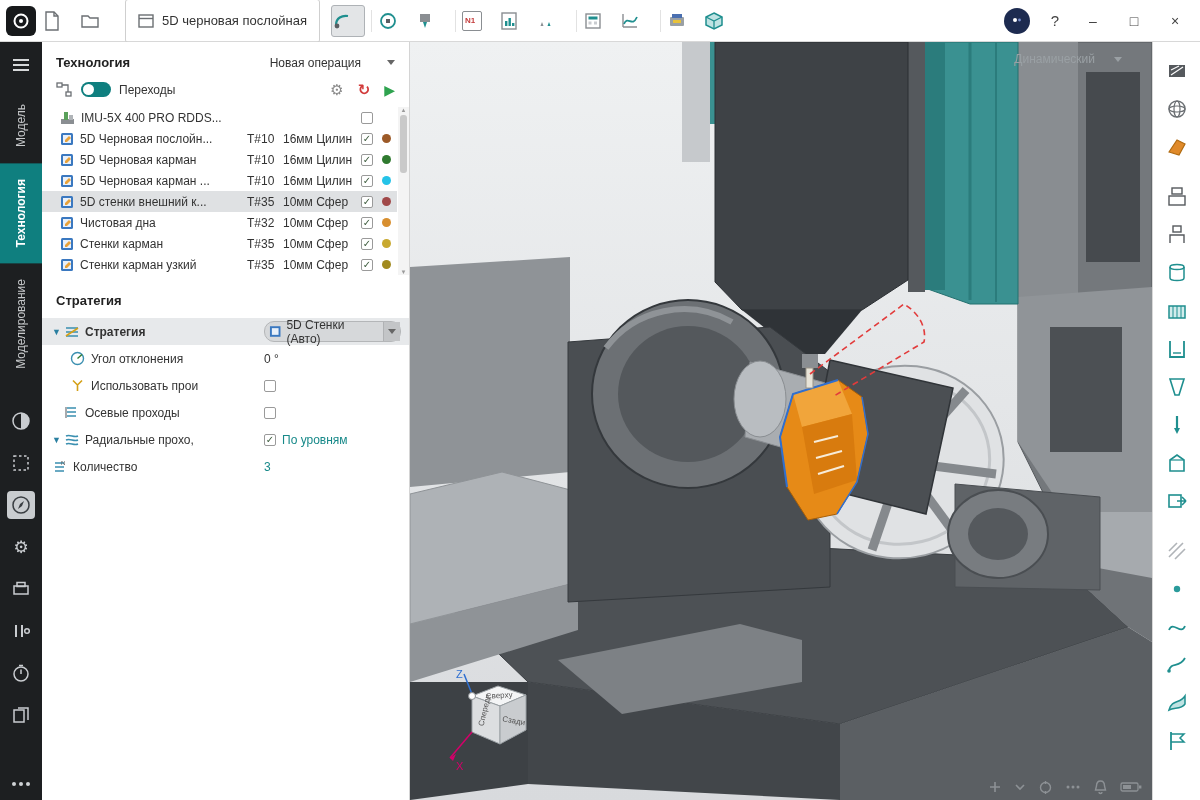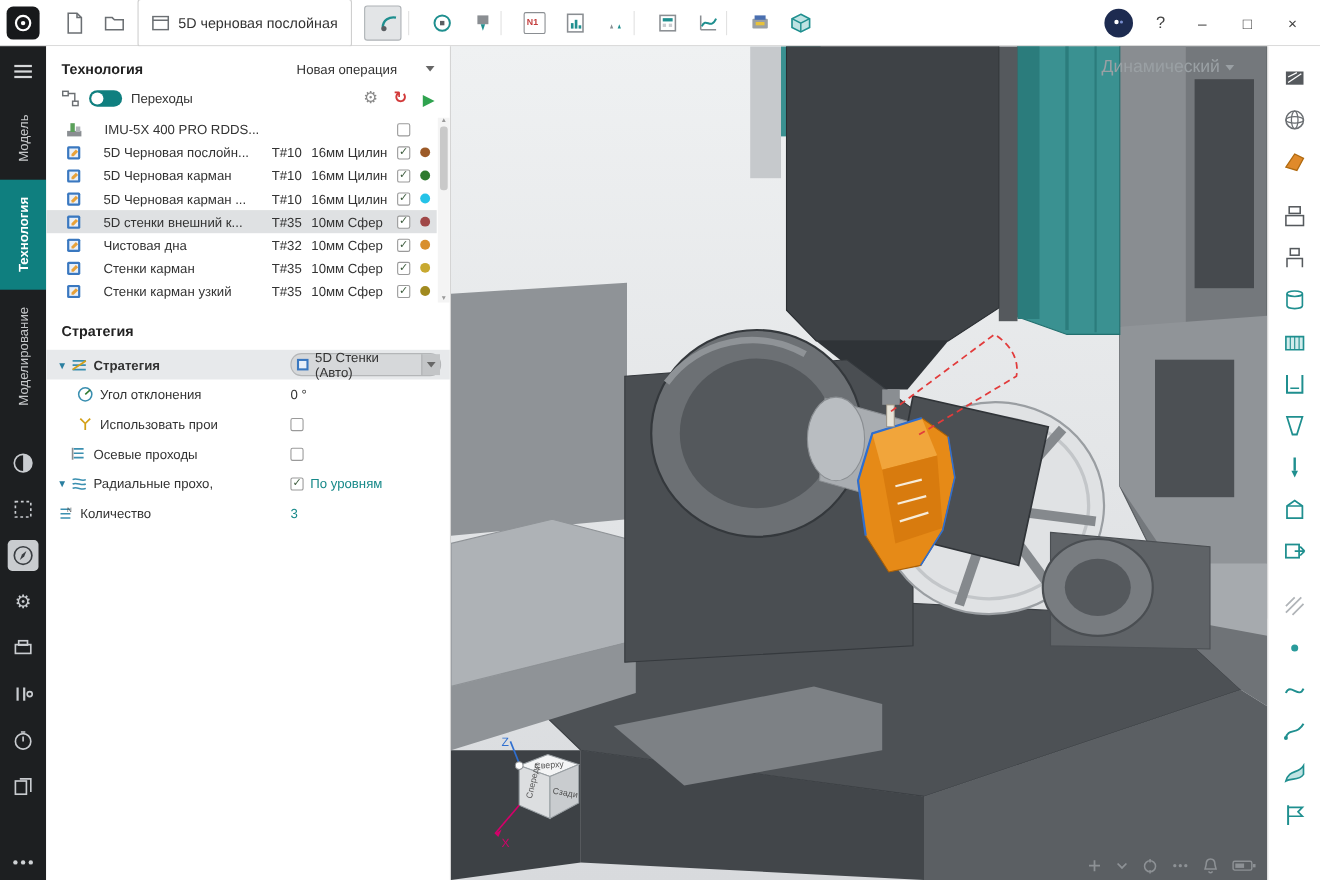--- a/index.html
+++ b/index.html
@@ -3,21 +3,21 @@
 <meta charset="utf-8">
 <style>
 *{margin:0;padding:0;box-sizing:border-box}
 html,body{width:1200px;height:800px;overflow:hidden;font-family:"Liberation Sans","DejaVu Sans",sans-serif;background:#fff}
 button{border:0;background:none;font-family:inherit;cursor:pointer}
 #app{display:grid;grid-template-rows:42px 758px;grid-template-columns:42px 368px 742px 48px;width:1200px;height:800px}
 
 
 .topbar{grid-column:1/5;display:flex;align-items:center;background:#fff;border-bottom:1px solid #d8d8d8;padding:0 6px;gap:3px}
 .logo{width:30px;height:30px;border-radius:6px;background:#17191b;display:flex;align-items:center;justify-content:center;margin-right:4px}
-.tb-btn{width:34px;height:32px;display:flex;align-items:center;justify-content:flex-end;border-radius:3px}
+.tb-btn{width:34px;height:32px;display:flex;align-items:center;justify-content:flex-start;border-radius:3px}
 .tb-btn.active{background:#e3e5e7;border:1px solid #aeb2b6}
 .doc-tab{display:flex;align-items:center;gap:8px;height:44px;padding:0 12px;border:1px solid #cfcfcf;border-radius:3px;font-size:13px;color:#333;margin:12px 8px}
 .sep{width:1px;height:22px;background:#e2e2e2;margin:0 3px}
 .tb-spacer{flex:1}
 .account{width:26px;height:26px;border-radius:50%;background:#1d2b50;display:flex;align-items:center;justify-content:center;margin-right:6px}
 .help-btn{width:32px;height:32px;font-size:15px;color:#444}
 .win-btn{width:38px;height:32px;font-size:14px;color:#444;display:flex;align-items:center;justify-content:center}
 .n1wrap{position:relative;width:20px;height:20px;border:1px solid #8a8e92;border-radius:2px;background:#fff}
 .n1badge{position:absolute;left:2px;top:4px;font-size:8px;font-weight:bold;color:#c43b3b}
 
@@ -44,21 +44,21 @@
 .toggle{width:30px;height:15px;border-radius:8px;background:#0f7f7f;position:relative}
 .toggle::after{content:"";position:absolute;left:2px;top:2px;width:11px;height:11px;border-radius:50%;background:#fff}
 .p-row2 .right{margin-left:auto;display:flex;align-items:center;gap:14px}
 .gear-g{color:#8a8a8a;font-size:15px;line-height:1}
 .red-g{color:#d23b3b;font-size:15px;font-weight:bold;line-height:1}
 .play-g{color:#2fa34f;font-size:14px;line-height:1}
 
 .tree{position:relative;padding-right:12px}
 .tree-row{display:flex;align-items:center;height:21px;padding:0 6px 0 18px}
 .tree-row.selected{background:#dfe1e3}
-.op-name{flex:1;white-space:nowrap;overflow:hidden;margin-left:20px}
+.op-name{flex:1;white-space:nowrap;overflow:hidden;margin-left:6px}
 .op-tool{width:36px;flex:none}
 .op-cutter{width:78px;flex:none}
 .cbx{width:12px;height:12px;flex:none;border:1px solid #9a9a9a;border-radius:2px;background:#fff;display:inline-flex;align-items:center;justify-content:center;font-size:10px;color:#3b5a3b;line-height:1}
 .cbx.checked::after{content:"✓"}
 .dot{width:9px;height:9px;flex:none;border-radius:50%;margin-left:9px;background:#999}
 .tree-scroll{position:absolute;right:0;top:0;bottom:0;width:11px;background:#f4f4f4;display:flex;flex-direction:column;align-items:center;font-size:6px;color:#9a9a9a}
 .thumb{width:7px;height:58px;background:#c9c9c9;border-radius:3px;margin-top:2px}
 
 .strat-title{font-weight:bold;font-size:13px;color:#222;padding:18px 14px 10px}
 .srow{display:flex;align-items:center;height:27px;padding:0 10px;position:relative}
@@ -69,21 +69,21 @@
 .ctrl{position:absolute;left:222px;display:flex;align-items:center;gap:6px}
 .dropdown{position:absolute;left:222px;right:8px;height:21px;background:#d6d8da;border:1px solid #b4b6b8;border-radius:10px;display:flex;align-items:center;gap:5px;padding-left:4px;font-size:12px}
 .dd-caret{margin-left:auto;width:18px;height:100%;background:#c3c5c7;border-left:1px solid #b0b2b4;display:flex;align-items:center;justify-content:center}
 .tealv{color:#178989}
 .ind1{padding-left:28px}
 .ind2{}
 
 
 .viewport{position:relative;overflow:hidden;background:#e8eaec}
 .scene{position:absolute;inset:0;width:100%;height:100%}
-.view-mode{position:absolute;top:10px;right:30px;display:flex;align-items:center;gap:5px;color:#9aa0a4;font-size:16px}
+.view-mode{position:absolute;top:10px;right:30px;display:flex;align-items:center;gap:19px;color:#9aa0a4;font-size:12px}
 .view-mode .caret{border-top-color:#9aa0a4}
 .viewcube{position:absolute;left:26px;bottom:24px}
 .nav-icons{position:absolute;right:10px;bottom:5px;display:flex;align-items:center;gap:12px}
 .nav-icons button{display:flex;align-items:center;justify-content:center}
 
 
 .rtb{background:#fff;border-left:1px solid #d8d8d8;display:flex;flex-direction:column;align-items:center;padding-top:12px;gap:4px;overflow:hidden}
 .rt-btn{width:36px;height:34px;display:flex;align-items:center;justify-content:center;border-radius:3px}
 .rt-gap{height:8px}
 </style>

